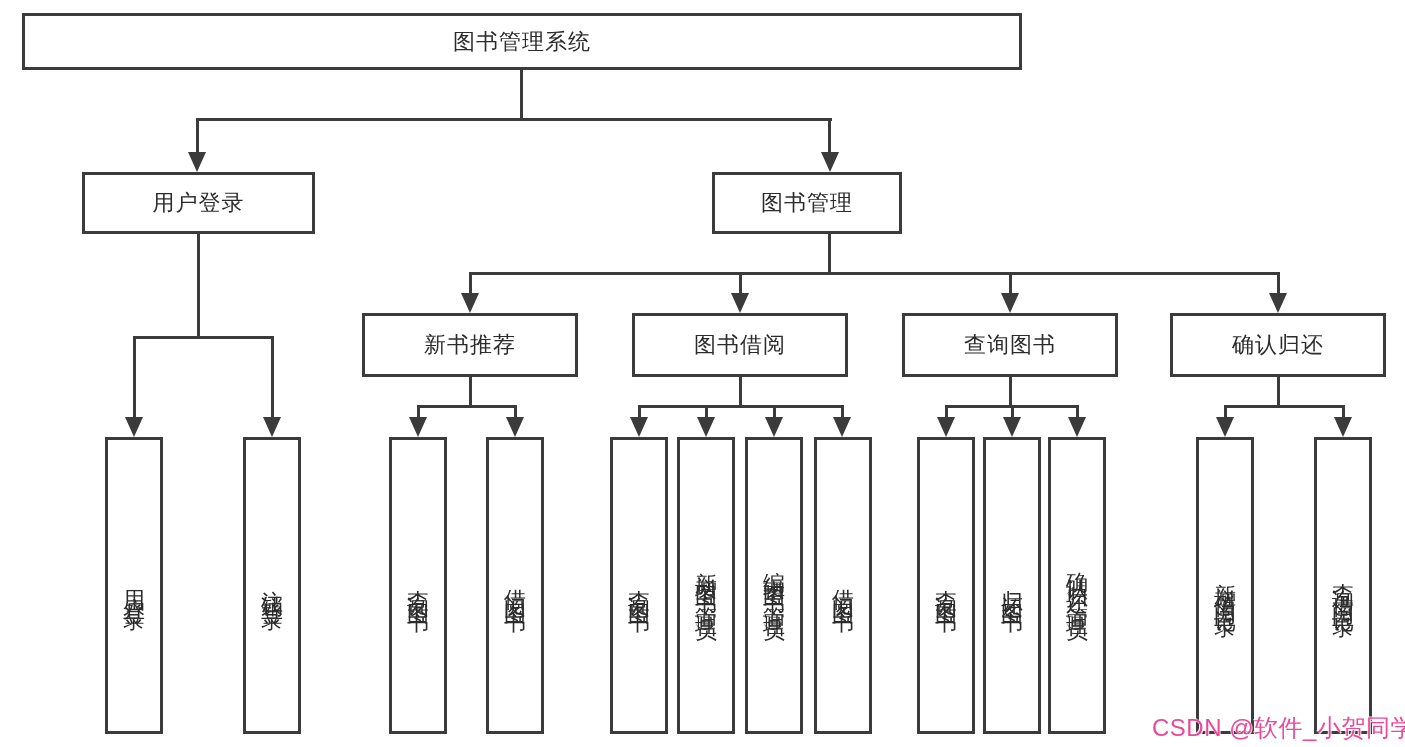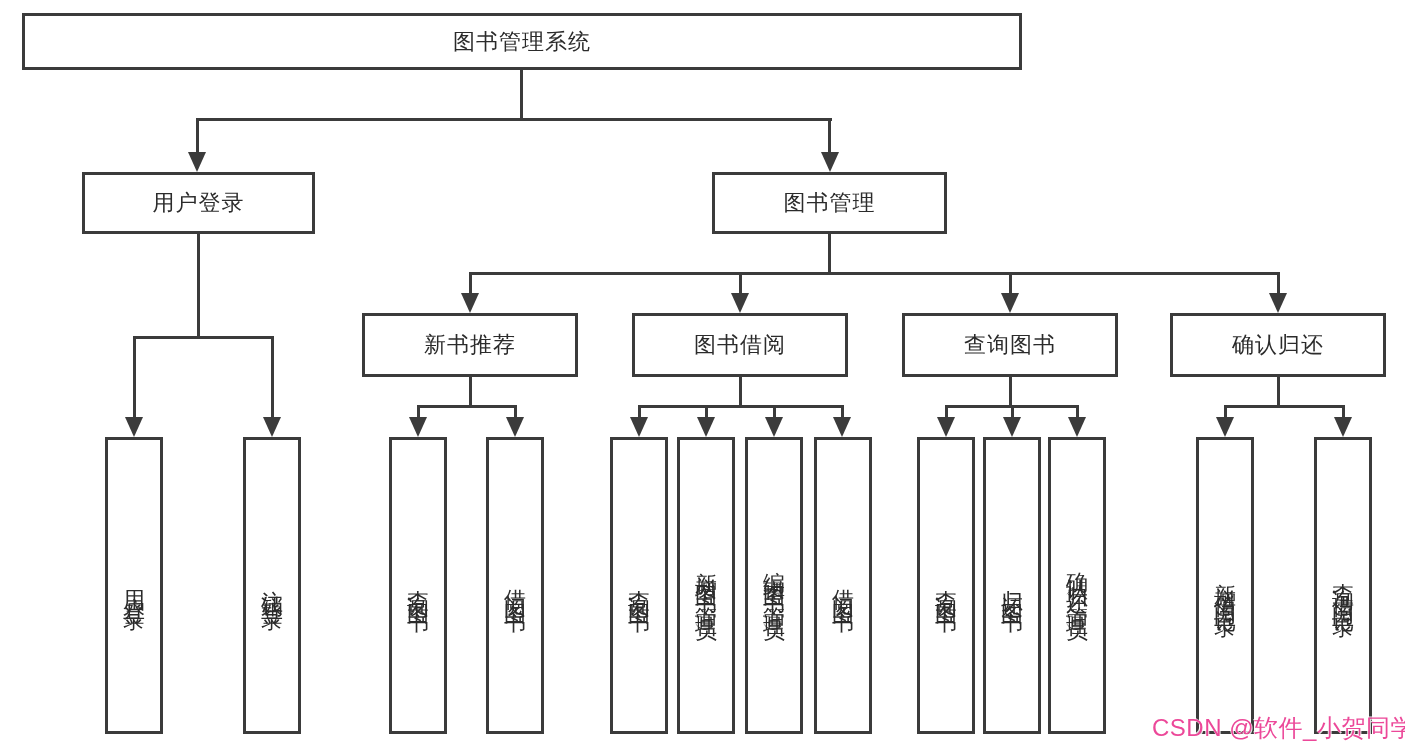--- a/index.html
+++ b/index.html
@@ -66,21 +66,21 @@
   <div class="vline" style="left:520px;top:70px;height:48px"></div>
   <div class="hline" style="left:196px;top:118px;width:636px"></div>
   <div class="vline" style="left:196px;top:118px;height:36px"></div>
   <div class="ah" style="left:188px;top:152px"></div>
   <div class="vline" style="left:828px;top:118px;height:36px"></div>
   <div class="ah" style="left:821px;top:152px"></div>
 
   <div class="hbox" style="left:82px;top:172px;width:233px;height:62px">
     <span class="hlabel">用户登录</span>
   </div>
-  <div class="hbox" style="left:712px;top:172px;width:235px;height:62px">
+  <div class="hbox" style="left:712px;top:172px;width:190px;height:62px">
     <span class="hlabel">图书管理</span>
   </div>
 
   <div class="vline" style="left:197px;top:234px;height:102px"></div>
   <div class="hline" style="left:133px;top:336px;width:141px"></div>
   <div class="vline" style="left:133px;top:336px;height:83px"></div>
   <div class="ah" style="left:125px;top:417px"></div>
   <div class="vline" style="left:271px;top:336px;height:83px"></div>
   <div class="ah" style="left:263px;top:417px"></div>
 

